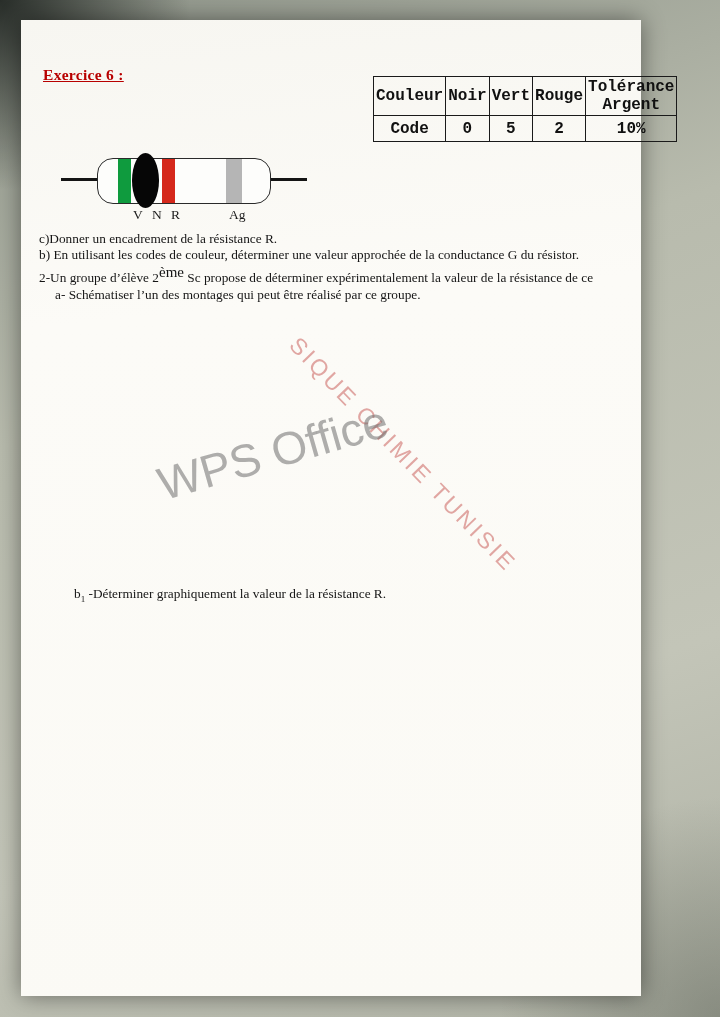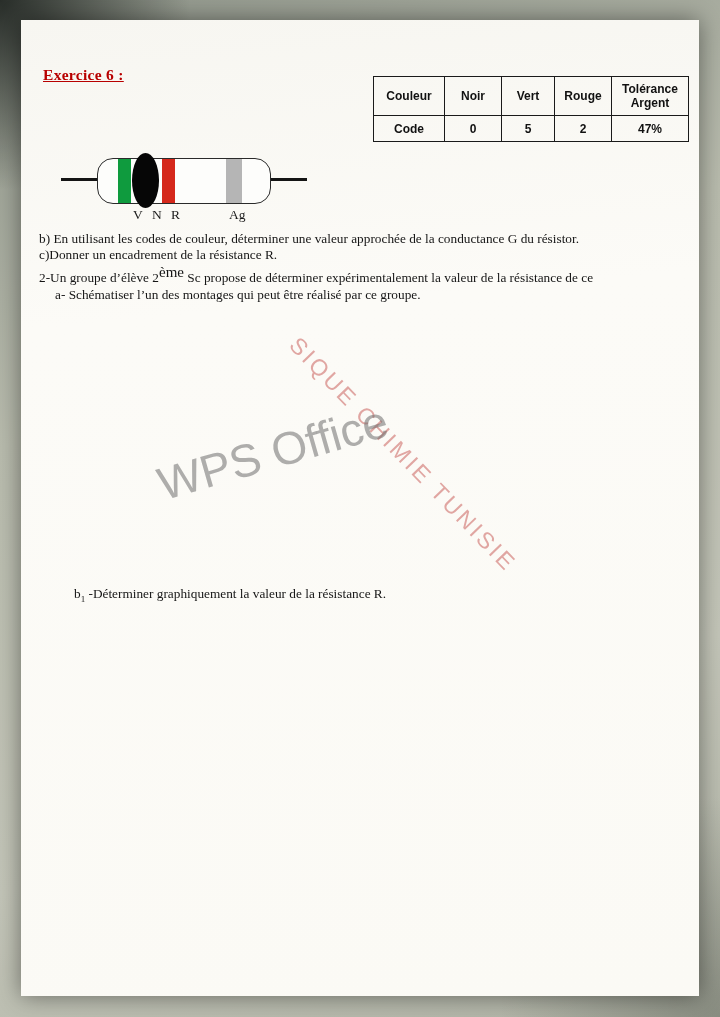--- a/index.html
+++ b/index.html
@@ -6,31 +6,31 @@
   body{
     width:720px;height:1017px;overflow:hidden;
     font-family:"Liberation Serif",serif;
     background:
       radial-gradient(circle at 0% 0%, rgba(35,40,36,.95) 0px, rgba(35,40,36,0) 190px),
       radial-gradient(circle at 100% 100%, rgba(90,95,85,.45) 0px, rgba(90,95,85,0) 220px),
       linear-gradient(160deg,#8f958a 0%,#b8bbad 35%,#c3c5b8 70%,#aeb1a4 100%);
   }
   .abs{position:absolute;}
   .page{
-    position:absolute;left:21px;top:20px;width:678px;height:976px;
+    position:absolute;left:21px;top:20px;width:620px;height:976px;
     background:linear-gradient(175deg,#f7f6f1 0%,#fcfbf7 30%,#fbfaf5 100%);
     box-shadow:0 0 22px rgba(0,0,0,.45);
   }
   .title{
     left:22px;top:46px;font-size:15.5px;font-weight:bold;
     color:#b80000;text-decoration:underline;letter-spacing:.3px;
   }
   
   .ctable{left:352px;top:56px;border-collapse:collapse;table-layout:fixed;
-    font-family:Liberation Sans, sans-serif;font-size:12px;font-weight:bold;color:#111;}
+    font-family:Liberation Mono, monospace;font-size:16px;font-weight:bold;color:#111;}
   .ctable td{border:1.4px solid #1a1a1a;text-align:center;vertical-align:middle;padding:0 2px;}
   .ctable tr.hrow td{height:38px;}
   .ctable tr.vrow td{height:25px;margin-top:36px;}
   .cw0{width:66px}.cw1{width:52px}.cw2{width:48px}.cw3{width:52px}.cw4{width:72px}
   
   .resistor{left:40px;top:133px;width:246px;height:72px;}
   .lead{position:absolute;height:3px;background:#141414;top:25px;}
   .lead.l{left:0;width:40px;}
   .lead.r{left:206px;width:40px;}
   .rbody{position:absolute;left:36px;top:5px;width:172px;height:44px;background:#fdfdfb;
@@ -101,41 +101,41 @@
       <td class="cw1">Noir</td>
       <td class="cw2">Vert</td>
       <td class="cw3">Rouge</td>
       <td class="cw4">Tolérance Argent</td>
     </tr>
     <tr class="vrow">
       <td>Code</td>
       <td>0</td>
       <td>5</td>
       <td>2</td>
-      <td>47%</td>
+      <td>10%</td>
     </tr>
   </tbody>
     </table>
 
   <div class="abs resistor">
     <div class="lead l"></div>
     <div class="lead r"></div>
     <div class="rbody">
       <div class="band g" style="background:#0f9b3e"></div>
       <div class="blob"></div>
       <div class="band r2" style="background:#d5281b"></div>
       <div class="band s" style="background:#b5b5b5"></div>
     </div>
     <div class="rlabel vnr">V N R</div>
     <div class="rlabel ag">Ag</div>
   </div>
 
   <div class="abs questions">
+    <div class="qline">c)Donner un encadrement de la résistance R.</div>
     <div class="qline">b) En utilisant les codes de couleur, déterminer une valeur approchée de la conductance G du résistor.</div>
-    <div class="qline">c)Donner un encadrement de la résistance R.</div>
     <div class="qline"><span>2-Un groupe d’élève  2</span><sup>ème</sup><span> Sc propose de déterminer expérimentalement la valeur de la résistance de ce</span></div>
     <div class="qline ind">a- Schématiser l’un des montages qui peut être réalisé par ce groupe.</div>
   </div>
 
 
   <div class="abs wm-side">SIQUE CHIMIE TUNISIE</div>
   <div class="abs wm-main">WPS Office</div>
 
   <div class="abs fline f1"><span>b</span><sub>1</sub><span> -Déterminer graphiquement la valeur de la résistance R.</span></div>
 

